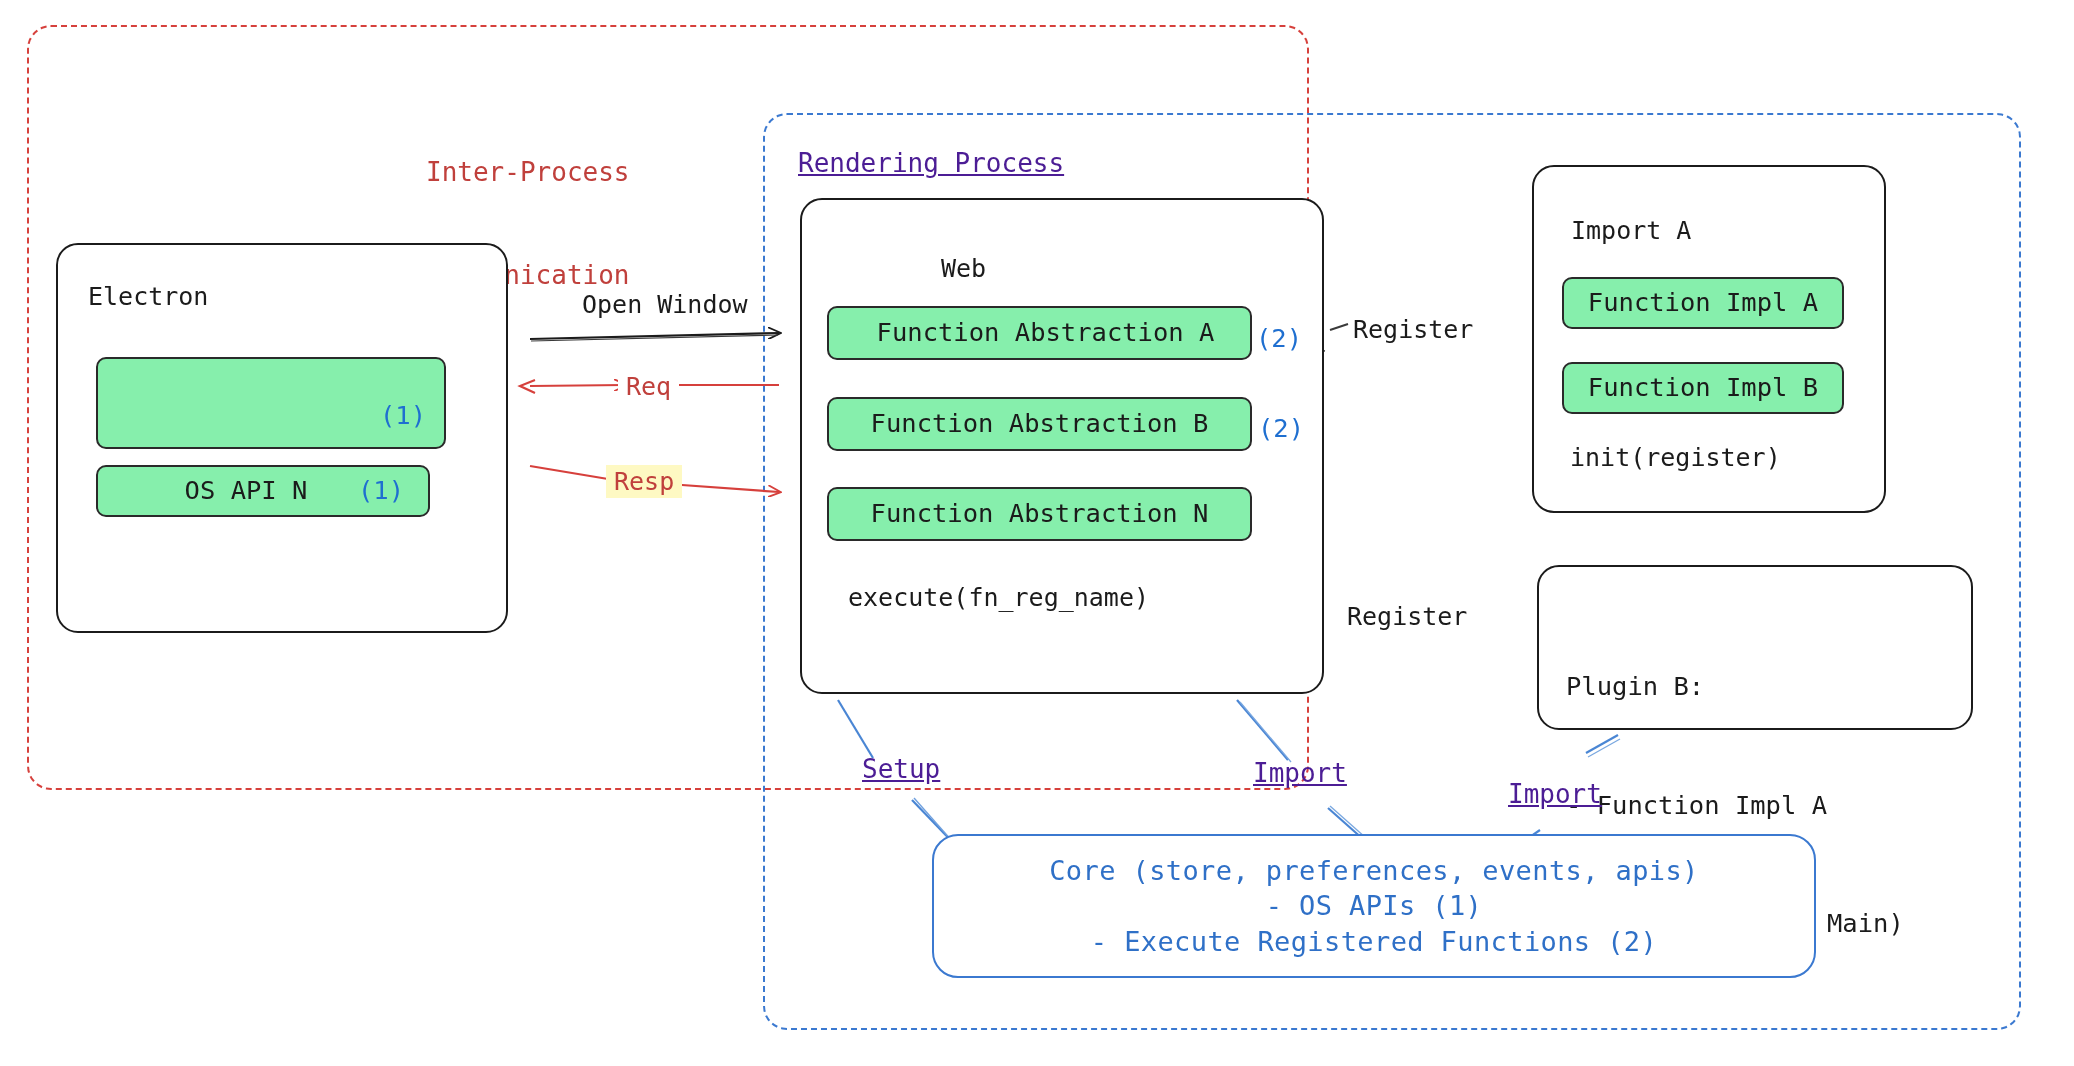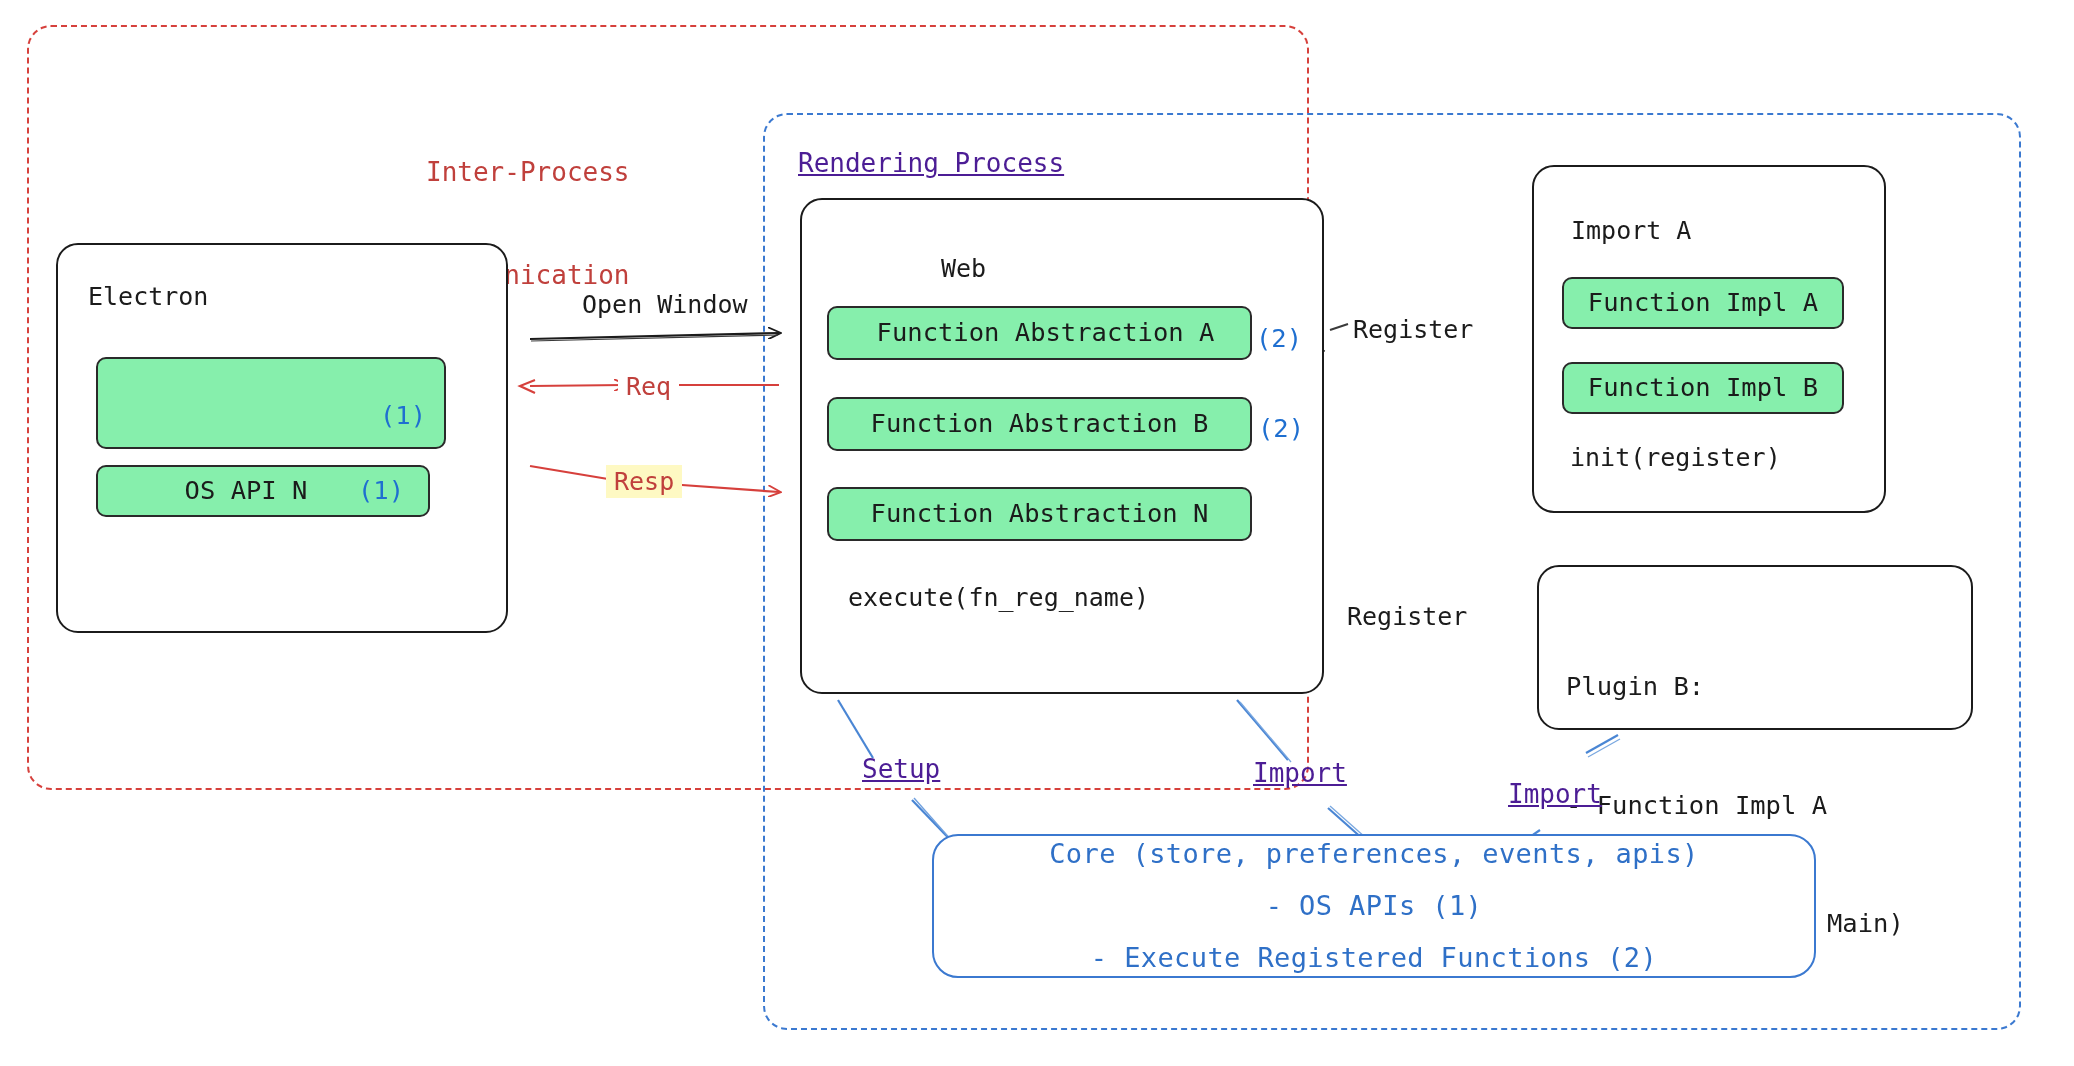--- a/index.html
+++ b/index.html
@@ -85,21 +85,21 @@
 
   .core-box {
     position: absolute;
     box-sizing: border-box;
     border: 2.4px solid #3b79d0;
     border-radius: 26px;
     background: #ffffff;
     display: flex;
     flex-direction: column;
     align-items: center;
-    justify-content: space-between;
+    justify-content: center;
     color: #2f70c7;
     text-align: center;
   }
   .core-line { white-space: pre; }
 
   .plugin-list {
     position: absolute;
     white-space: pre;
     color: #1b1b1b;
     line-height: 1.55;

